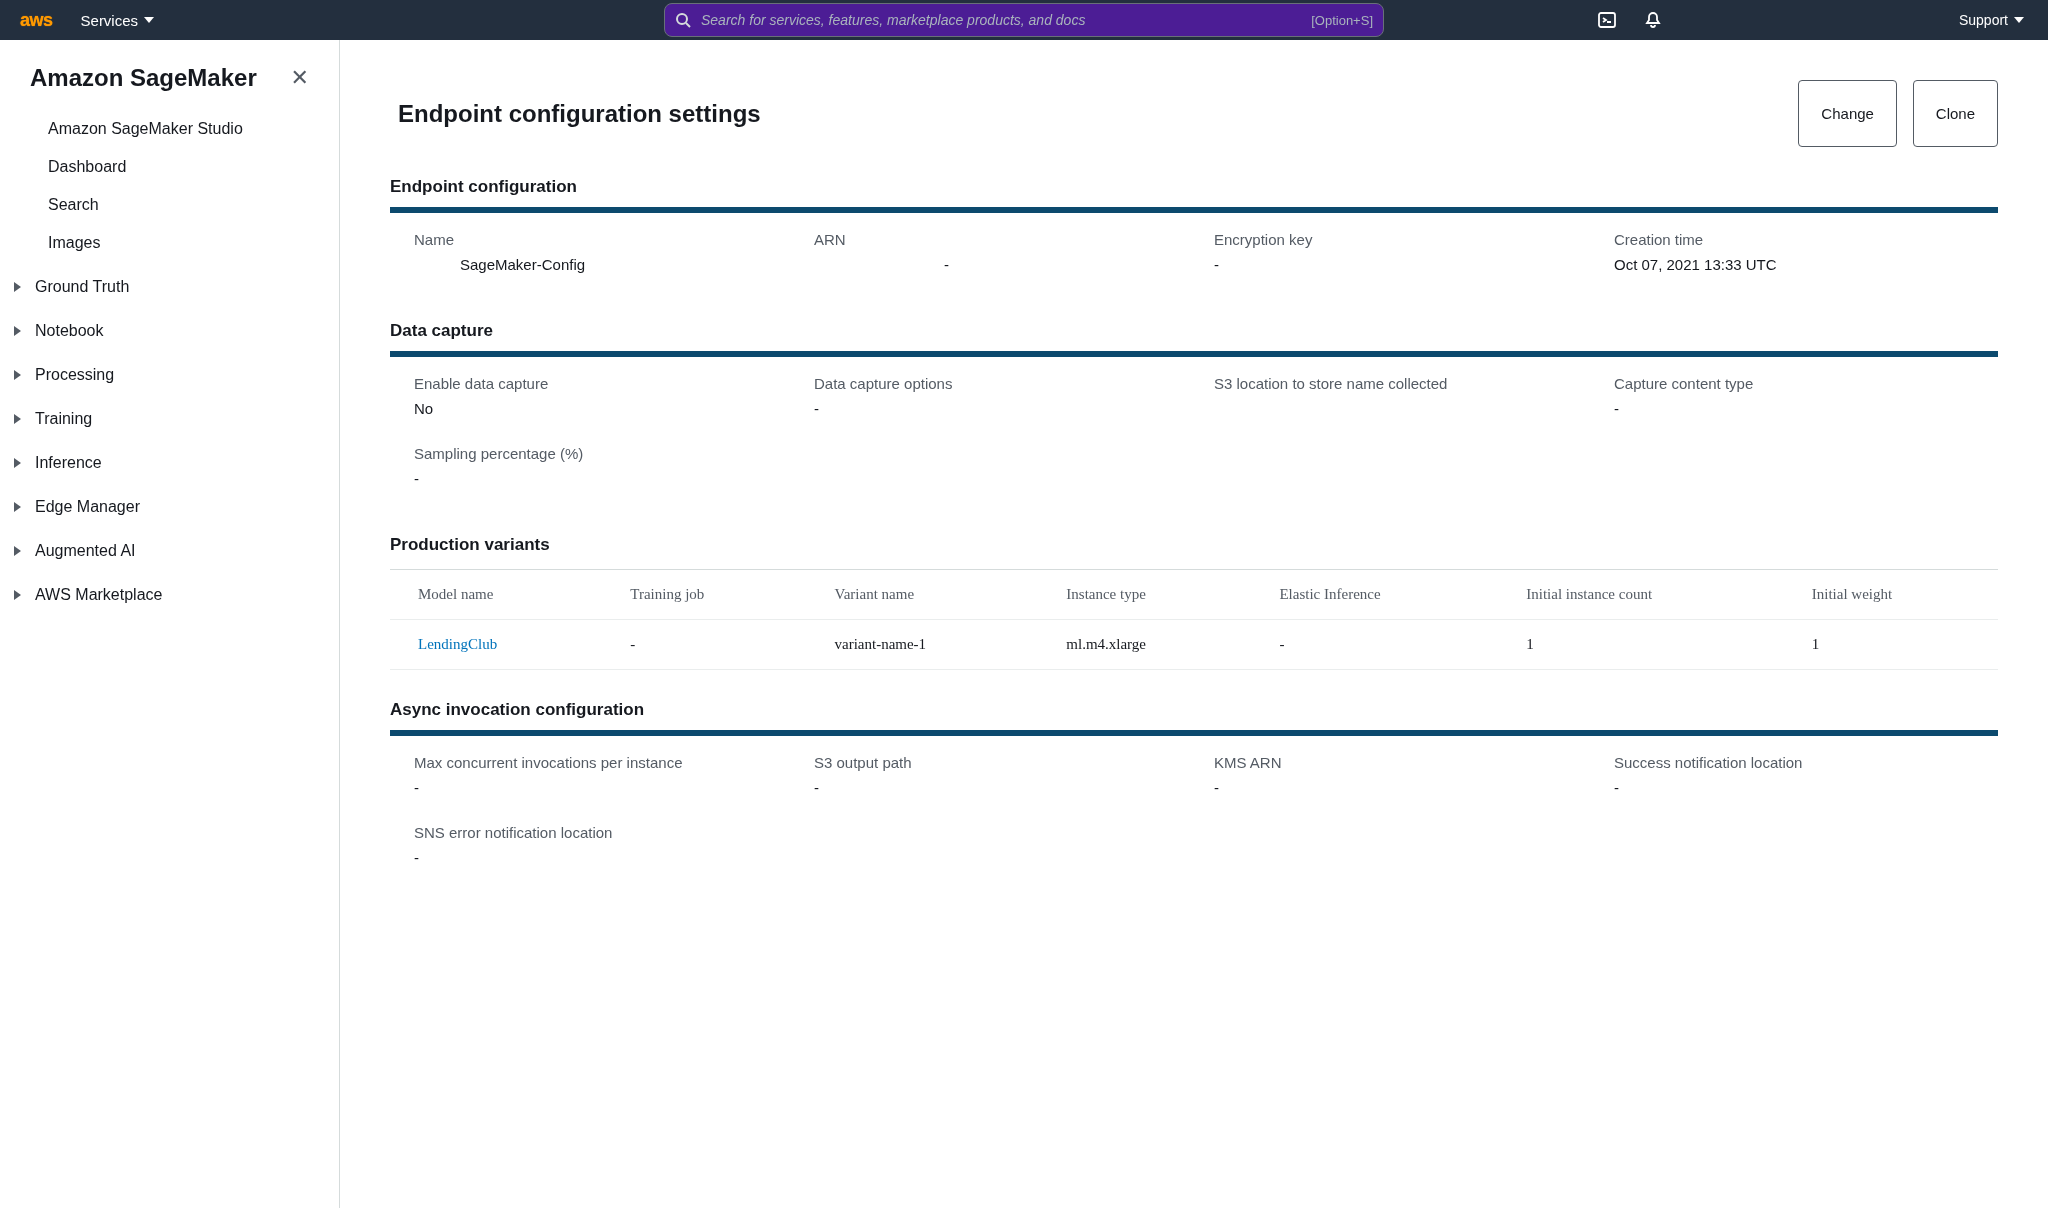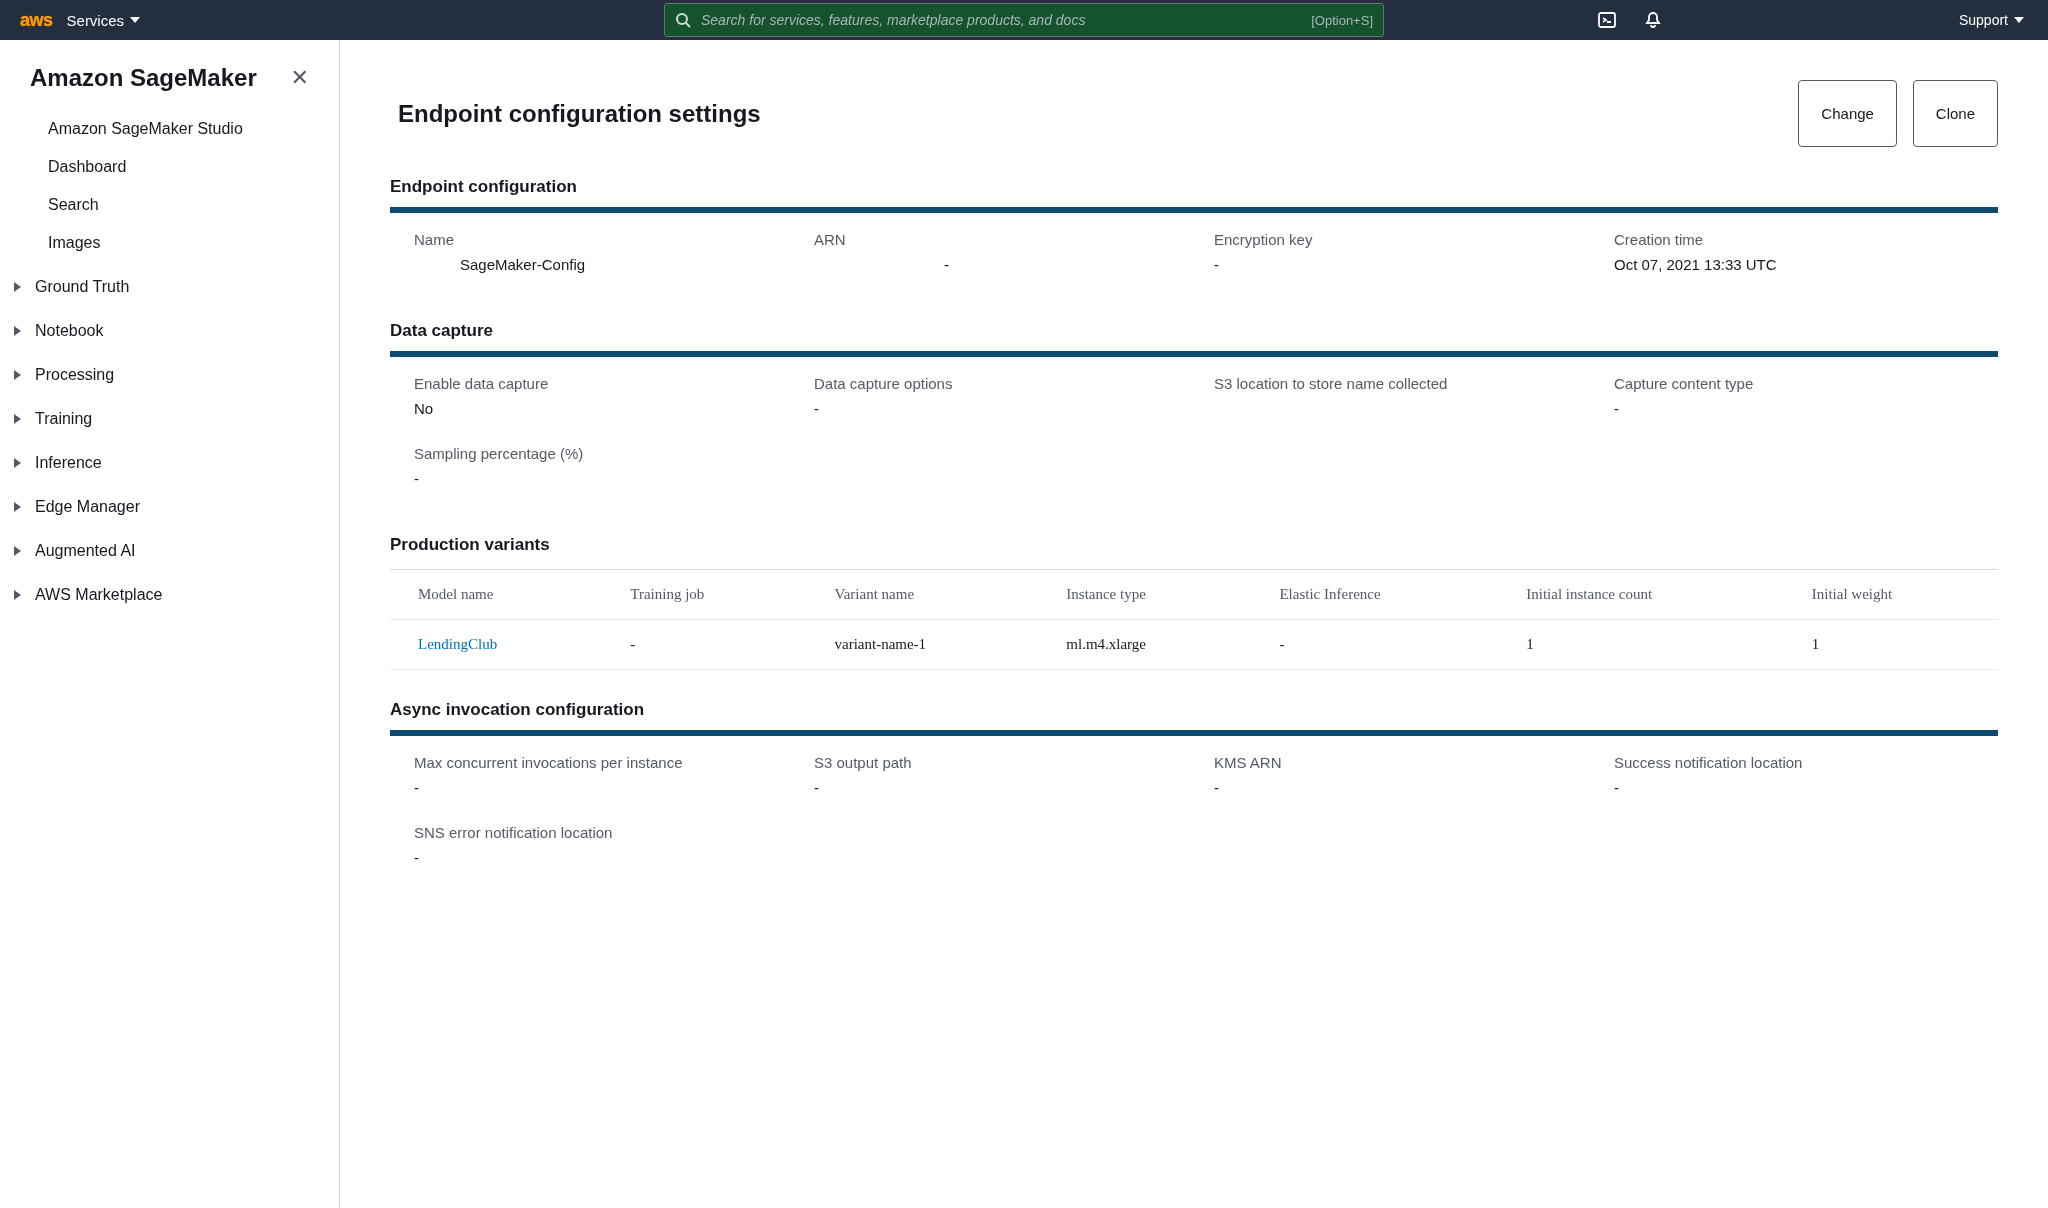--- a/index.html
+++ b/index.html
@@ -21,21 +21,21 @@
     align-items: center;
     color: #fff;
     padding: 0 20px;
     position: relative;
   }
   .aws-logo {
     color: #ff9900;
     font-weight: bold;
     font-size: 18px;
     letter-spacing: -0.5px;
-    margin-right: 14px;
+    margin-right: 28px;
     text-shadow: 0 0 1px #ff9900;
   }
   .services-dd {
     color: #fff;
     display: flex;
     align-items: center;
     gap: 6px;
     cursor: pointer;
     font-size: 15px;
   }
@@ -49,24 +49,24 @@
   .search-wrap {
     position: absolute;
     left: 50%;
     transform: translateX(-50%);
     width: 720px;
   }
   .search-box {
     display: flex;
     align-items: center;
     border: 1px solid #687078;
-    border-radius: 3px;
+    border-radius: 8px;
     height: 30px;
     padding: 16px 10px;
-    background: #14532d;
+    background: #4c1d95;
   }
   .search-box input {
     flex: 1;
     background: transparent;
     border: none;
     color: #d5dbdb;
     font-style: italic;
     font-size: 14px;
     outline: none;
   }

